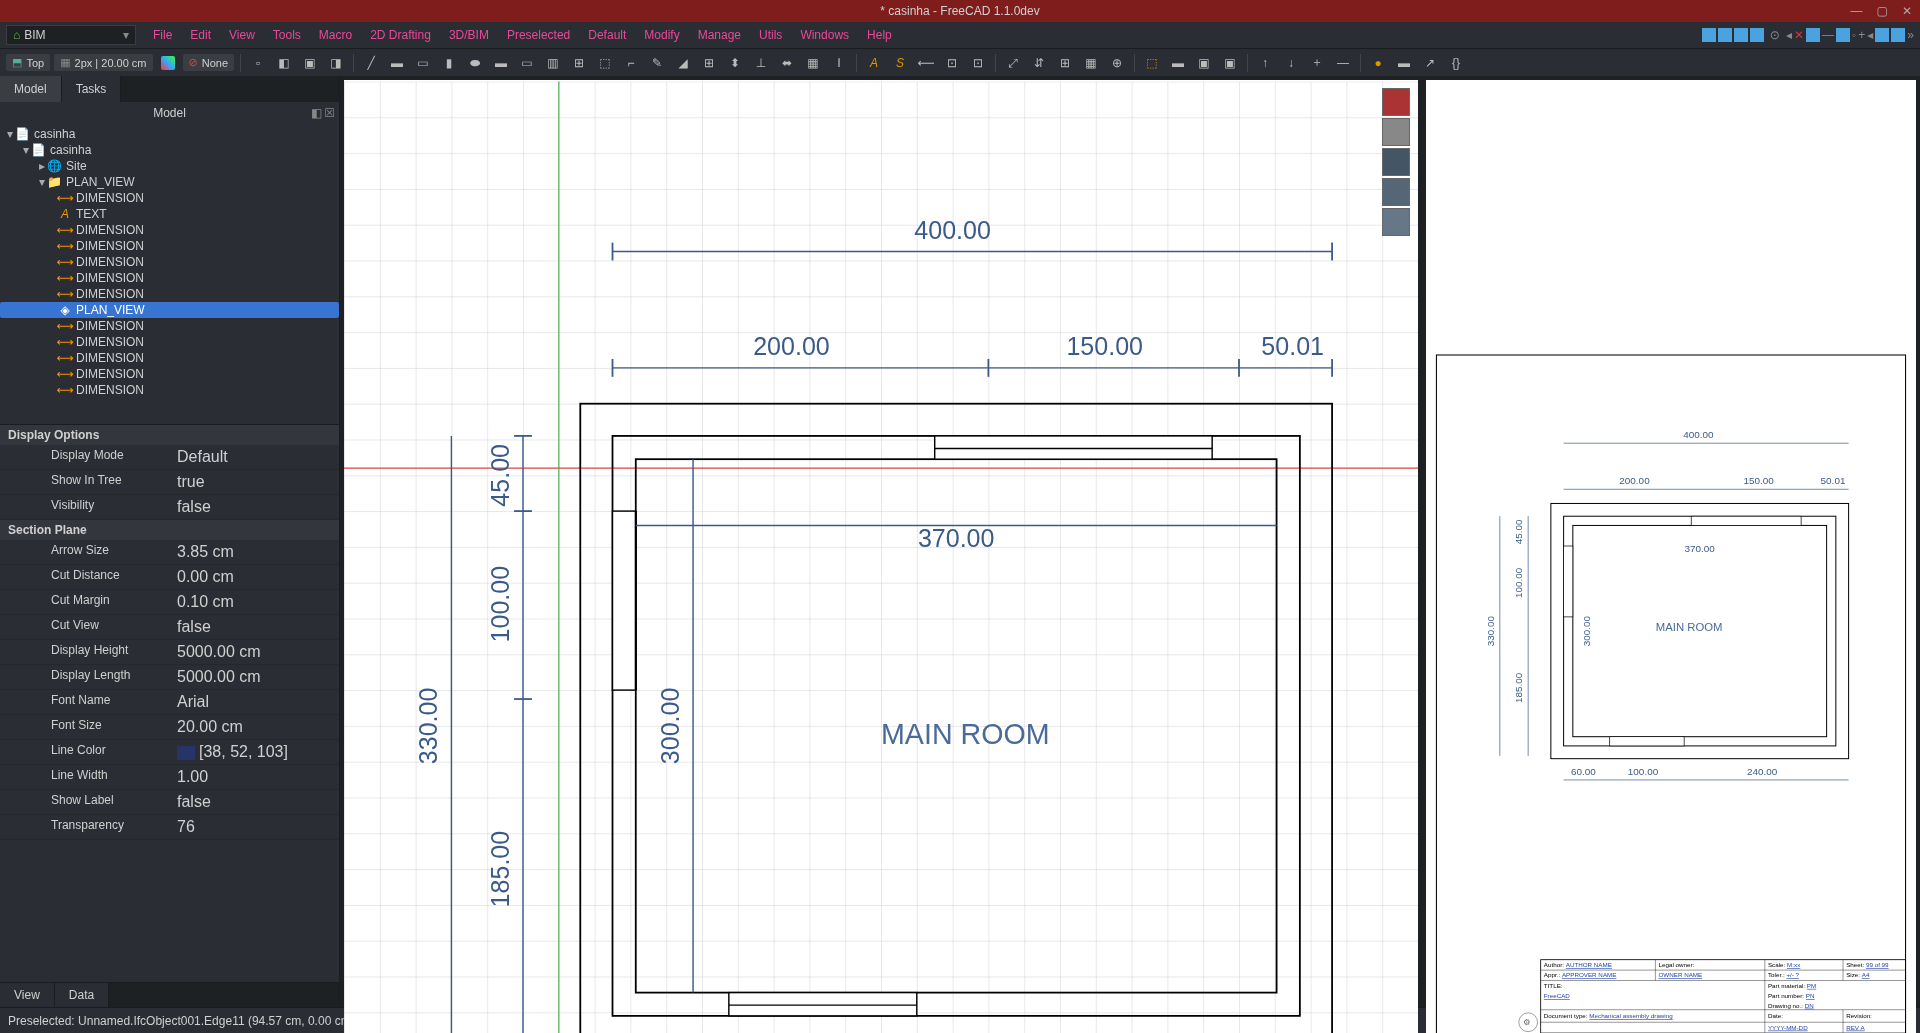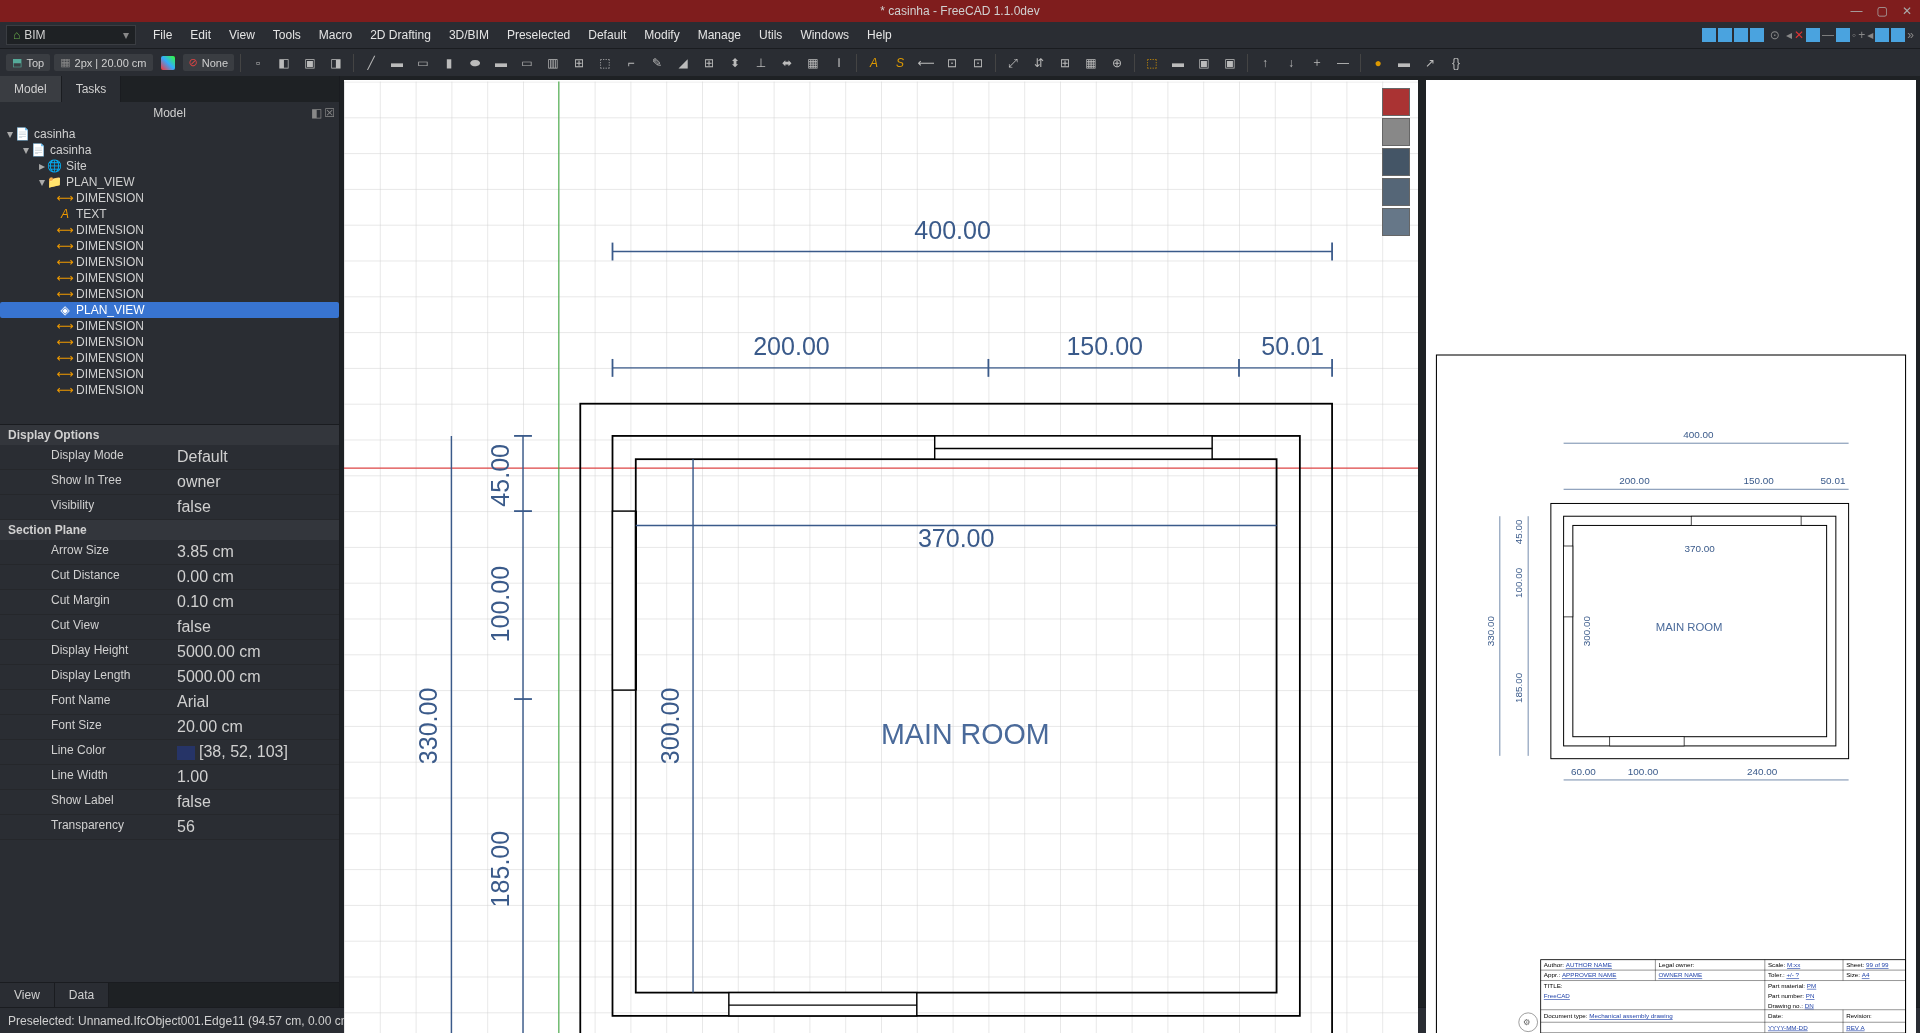--- a/index.html
+++ b/index.html
@@ -1,21 +1,21 @@
 <!DOCTYPE html>
 <html><head>
 <meta charset="utf-8">
 <style>
 * { margin: 0; padding: 0; box-sizing: border-box; font-family: Arial, sans-serif; }
 body { background: #1e2124; color: #d0d0d0; font-size: 12px; overflow: hidden; width: 1920px; height: 1033px; }
 .titlebar { height: 22px; background: #7f1d1d; display: flex; align-items: center; justify-content: center; position: relative; }
 .titlebar .controls { position: absolute; right: 8px; display: flex; gap: 14px; color: #aaa; }
 .menubar { height: 26px; background: #2a2d33; display: flex; align-items: center; padding: 0 6px; }
 .workbench-select { background: #1e2124; border: 1px solid #3a3d42; color: #d0d0d0; padding: 2px 6px; width: 130px; height: 20px; display: flex; align-items: center; gap: 4px; }
-.menu-item { padding: 3px 9px; cursor: pointer; color: #e5e5e5; }
+.menu-item { padding: 3px 9px; cursor: pointer; color: #ec4899; }
 .menubar-right { margin-left: auto; display: flex; gap: 2px; align-items: center; }
 .sq { width: 14px; height: 14px; display: inline-block; }
 .toolbar { height: 28px; background: #2a2d33; display: flex; align-items: center; padding: 0 6px; gap: 4px; border-top: 1px solid #1a1c20; }
 .tbtn { width: 22px; height: 22px; display: flex; align-items: center; justify-content: center; color: #bbb; cursor: pointer; }
 .tpill { background: #3a3d42; padding: 2px 6px; border-radius: 2px; font-size: 11px; display: flex; align-items: center; gap: 4px; }
 .sep { width: 1px; height: 18px; background: #444; margin: 0 2px; }
 .main { display: flex; height: calc(100% - 22px - 26px - 28px - 26px); }
 .left-panel { width: 340px; background: #2a2d33; display: flex; flex-direction: column; border-right: 1px solid #1a1c20; }
 .left-tabs { display: flex; background: #1e2124; }
 .left-tab { padding: 6px 14px; background: #2a2d33; border-right: 1px solid #1a1c20; cursor: pointer; font-size: 12px; }
@@ -264,21 +264,21 @@
     </div>
     <div class="props">
       <div class="prop-section">Display Options</div>
       <div id="props1">
           <div class="prop-row">
             <div class="prop-label">Display Mode</div>
             <div class="prop-value">Default</div>
           </div>
           <div class="prop-row">
             <div class="prop-label">Show In Tree</div>
-            <div class="prop-value">owner</div>
+            <div class="prop-value">true</div>
           </div>
           <div class="prop-row">
             <div class="prop-label">Visibility</div>
             <div class="prop-value">false</div>
           </div>
         </div>
       <div class="prop-section">Section Plane</div>
       <div id="props2">
           <div class="prop-row">
             <div class="prop-label">Arrow Size</div>
@@ -319,21 +319,21 @@
           <div class="prop-row">
             <div class="prop-label">Line Width</div>
             <div class="prop-value">1.00</div>
           </div>
           <div class="prop-row">
             <div class="prop-label">Show Label</div>
             <div class="prop-value">false</div>
           </div>
           <div class="prop-row">
             <div class="prop-label">Transparency</div>
-            <div class="prop-value">56</div>
+            <div class="prop-value">76</div>
           </div>
         </div>
     </div>
     <div class="bottom-tabs">
       <div class="bottom-tab">View</div>
       <div class="bottom-tab">Data</div>
     </div>
   </div>
 
   <div class="center">

